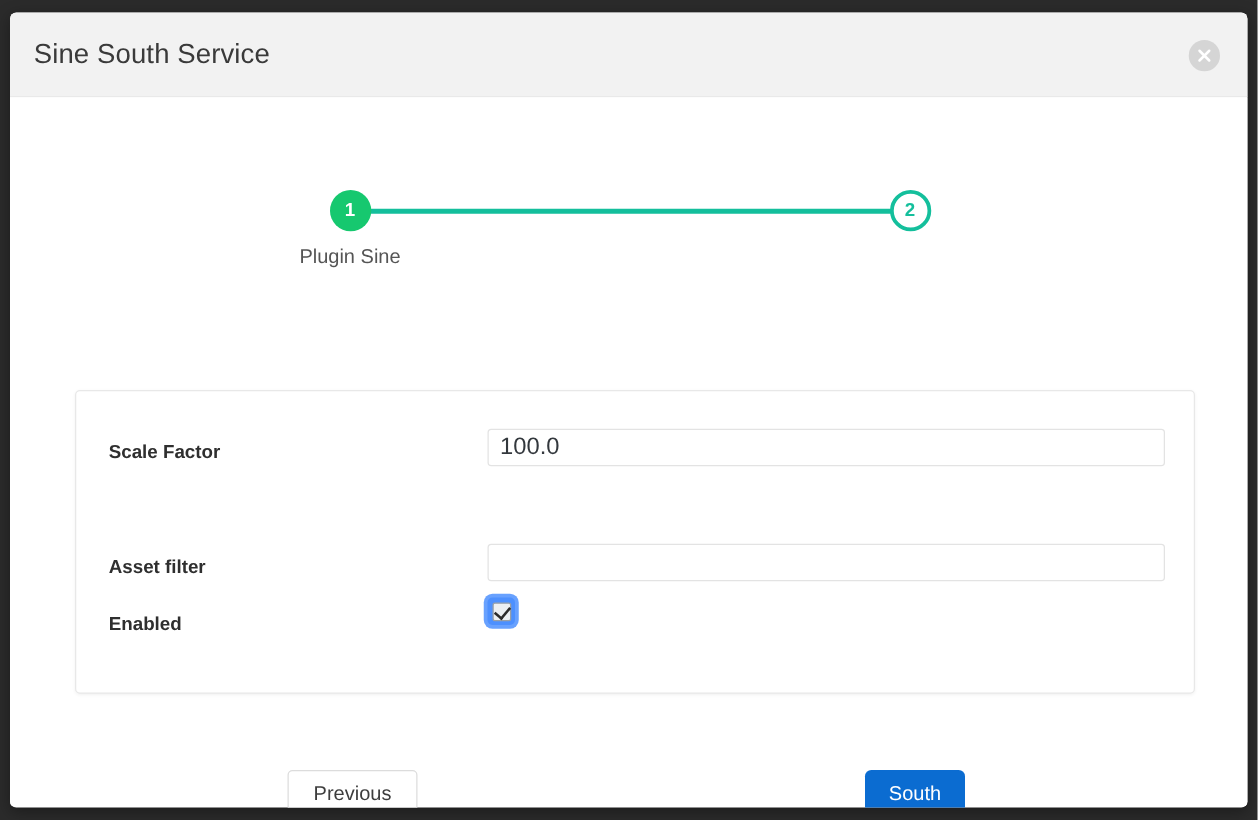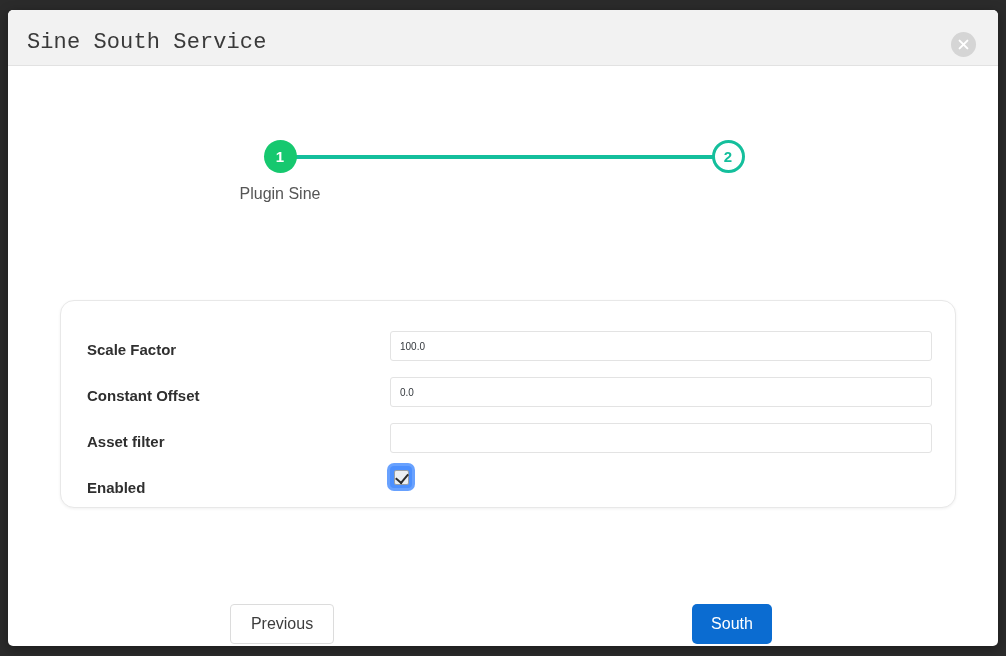--- a/index.html
+++ b/index.html
@@ -24,25 +24,24 @@
     height: 636px;
     background: #ffffff;
     border-radius: 5px;
     box-shadow: 0 3px 12px rgba(0,0,0,0.35);
     overflow: hidden;
   }
 
   
   #modal-header {
     position: relative;
-    height: 56px;
+    height: 68px;
     background: #f2f2f2;
     border-bottom: 1px solid #e2e2e2;
     border-radius: 5px 5px 0 0;
-    font-family: Liberation Mono, monospace;
   }
   #dialog-title {
     position: absolute;
     left: 19px;
     top: 20px;
     font-size: 22px;
     color: #3a3a3a;
     font-weight: 400;
     letter-spacing: 0.1px;
     white-space: nowrap;
@@ -124,24 +123,24 @@
     font-weight: 400;
     white-space: nowrap;
   }
 
   
   #config-card {
     position: absolute;
     left: 52px;
     top: 234px;
     width: 896px;
-    height: 208px;
+    height: 243px;
     background: #ffffff;
     border: 1px solid #e8e8e8;
-    border-radius: 14px;
+    border-radius: 4px;
     box-shadow: 0 1px 3px rgba(0,0,0,0.06);
   }
   .form-row {
     position: absolute;
     left: 0;
     width: 100%;
     height: 46px;
   }
   #row-0 { top: 30px; }
   #row-1 { top: 76px; }
@@ -158,21 +157,21 @@
     white-space: nowrap;
   }
   .field-input {
     position: absolute;
     left: 329px;
     top: 0;
     width: 542px;
     height: 30px;
     padding: 0 9px;
     font-family: "Liberation Sans", sans-serif;
-    font-size: 10px;
+    font-size: 19px;
     color: #33383d;
     background: #ffffff;
     border: 1px solid #e3e3e3;
     border-radius: 3px;
     outline: none;
   }
   .field-input::placeholder { color: #b9b9b9; }
 
   
   #checkbox-wrap {
@@ -278,24 +277,20 @@
       </div>
     </div>
 
     <div id="config-card">
 
       <div class="form-row" id="row-0">
         <div class="field-label">Scale Factor</div>
         <input class="field-input" type="text" value="100.0" style="">
       </div>
 
-      <div class="form-row" id="row-1">
-        <div class="field-label">Constant Offset</div>
-        <input class="field-input" type="text" value="0.0" style="">
-      </div>
 
       <div class="form-row" id="row-3">
         <div class="field-label">Enabled</div>
         <span id="checkbox-wrap">
           <input id="enabled-checkbox" type="checkbox" checked="" style="">
         </span>
       </div>
 
       <div class="form-row" id="row-2">
         <div class="field-label">Asset filter</div>

